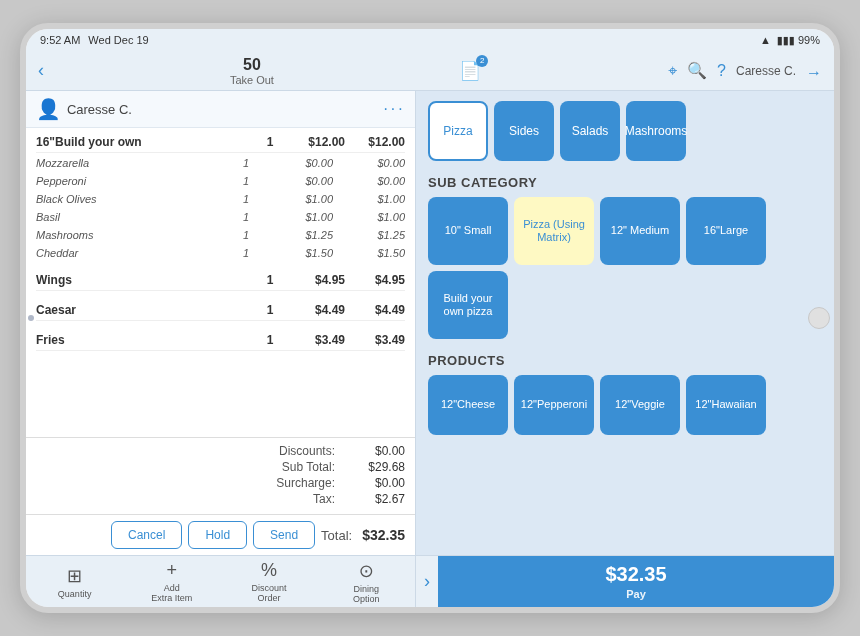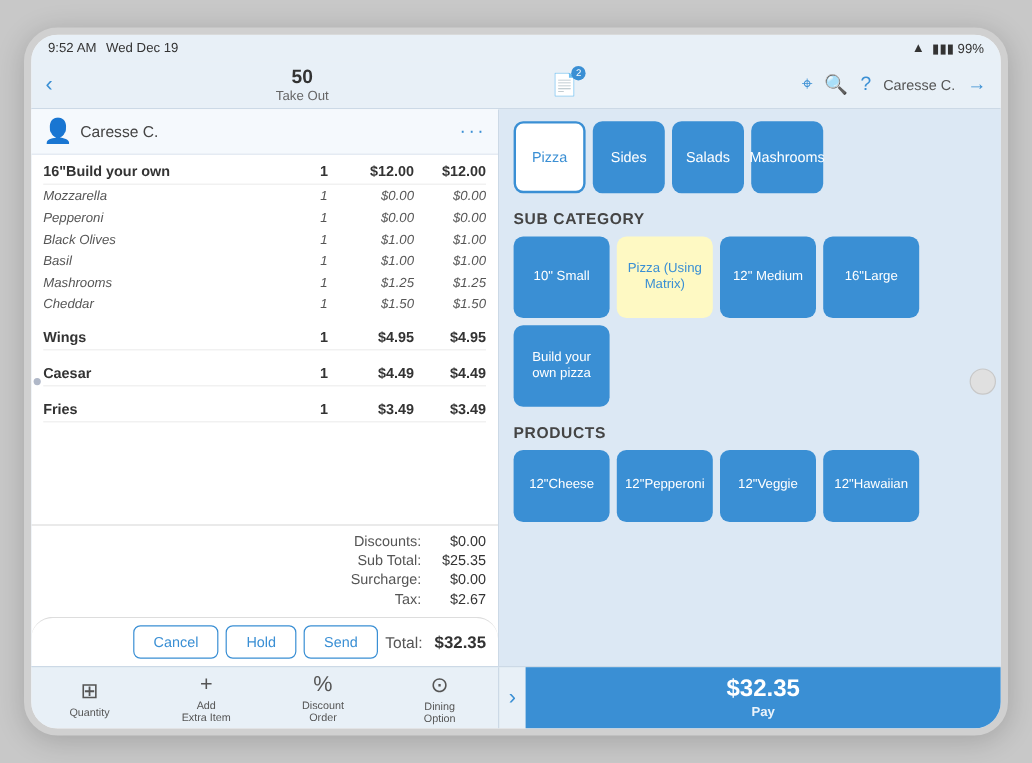--- a/index.html
+++ b/index.html
@@ -109,50 +109,50 @@
     }
     .order-item-row.main-item {
       font-weight: 600;
       border-bottom: 1px solid #eee;
       margin-bottom: 1px;
     }
     .order-item-row.sub-item {
       font-style: italic;
       color: #555;
       font-size: 11px;
+      gap: 12px;
     }
     .item-qty { text-align: center; }
     .item-price { text-align: right; }
     .item-total { text-align: right; }
 
     
     .order-totals {
       padding: 6px 10px;
       border-top: 1px solid #ddd;
       font-size: 12px;
       color: #333;
     }
     .totals-row {
       display: flex;
       justify-content: flex-end;
-      gap: 4px;
+      gap: 20px;
       margin-bottom: 2px;
     }
     .totals-label { color: #555; min-width: 70px; text-align: right; }
     .totals-value { min-width: 50px; text-align: right; font-weight: 500; }
 
     
     .action-buttons {
       display: flex;
       gap: 6px;
       padding: 6px 10px;
       border-top: 1px solid #ddd;
       align-items: center;
       justify-content: flex-end;
-      border-radius: 18px;
     }
     .btn-cancel, .btn-hold, .btn-send {
       padding: 6px 16px;
       border-radius: 6px;
       border: 1px solid #3a8fd4;
       font-size: 12px;
       cursor: pointer;
       font-weight: 500;
     }
     .btn-cancel { background: #fff; color: #3a8fd4; }
@@ -442,21 +442,21 @@
         </div>
       </div>
 
       <div class="order-totals">
         <div class="totals-row">
           <span class="totals-label">Discounts:</span>
           <span class="totals-value">$0.00</span>
         </div>
         <div class="totals-row">
           <span class="totals-label">Sub Total:</span>
-          <span class="totals-value">$25.35</span>
+          <span class="totals-value">$29.68</span>
         </div>
         <div class="totals-row">
           <span class="totals-label">Surcharge:</span>
           <span class="totals-value">$0.00</span>
         </div>
         <div class="totals-row">
           <span class="totals-label">Tax:</span>
           <span class="totals-value">$2.67</span>
         </div>
       </div>

